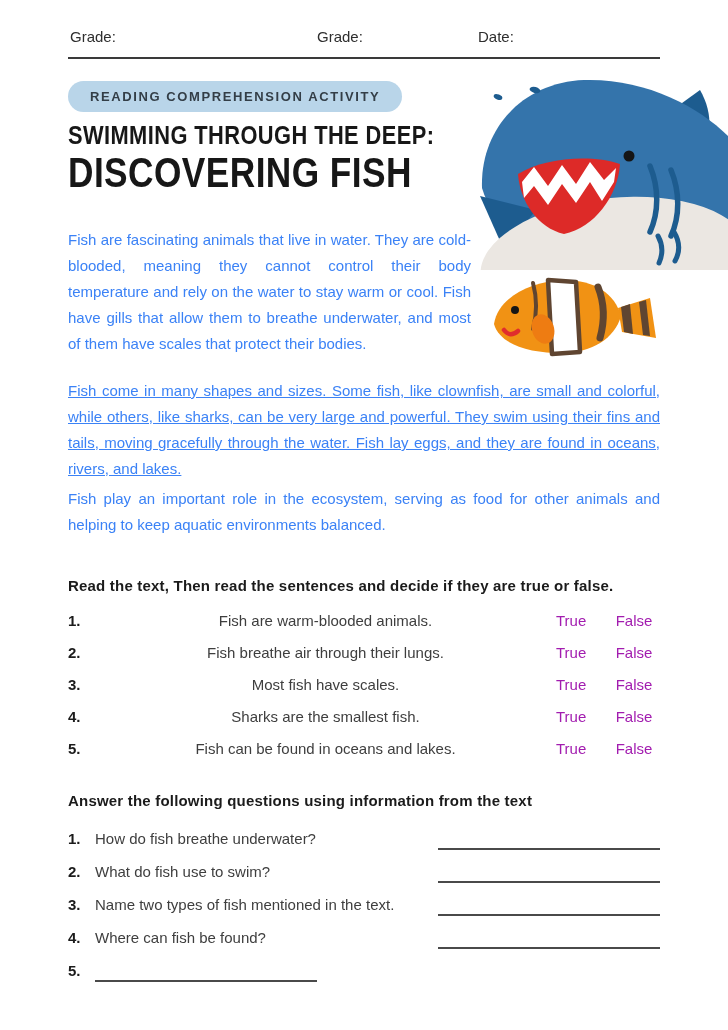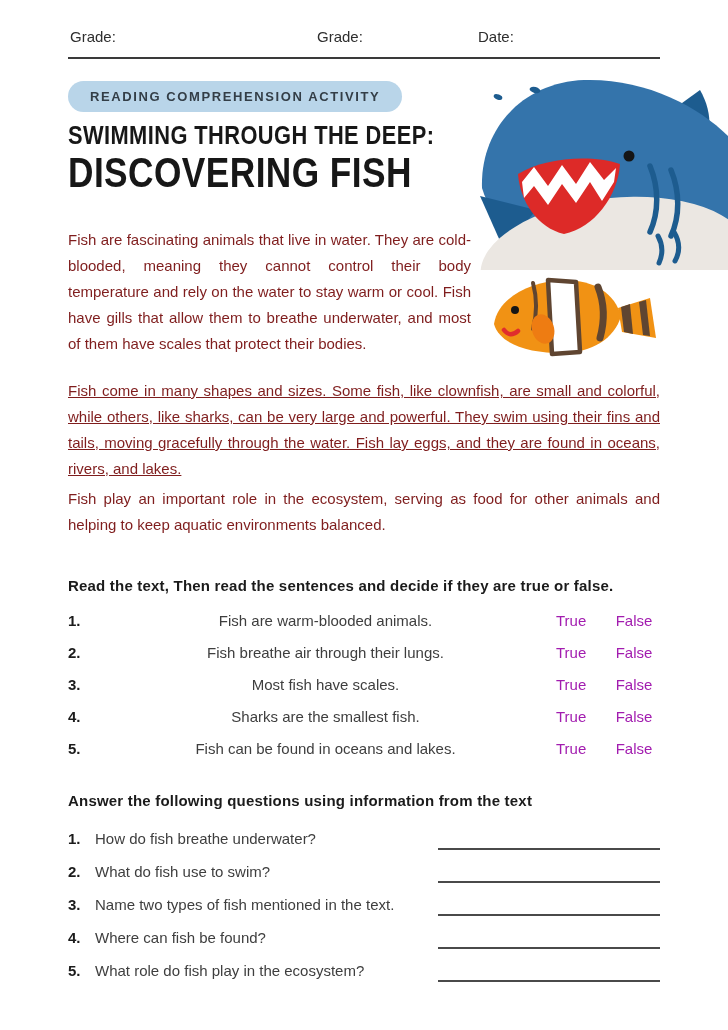--- a/index.html
+++ b/index.html
@@ -26,21 +26,21 @@
     transform:scaleX(0.84); transform-origin:left top; white-space:nowrap; letter-spacing:0.5px;
   }
   .title2 {
     position:absolute; left:68px; top:149px; font-size:42px; font-weight:bold; color:#171717;
     transform:scaleX(0.84); transform-origin:left top; white-space:nowrap; letter-spacing:0.5px;
   }
   
   .shark-wrap { position:absolute; right:0; top:70px; width:256px; height:200px; }
   .clown-wrap { position:absolute; left:488px; top:272px; width:170px; height:95px; }
   
-  .para { position:absolute; text-align:justify; font-size:15px; line-height:26px; color:#7f1d1d; }
+  .para { position:absolute; text-align:justify; font-size:15px; line-height:26px; color:#3b82f6; }
   .para1 { left:68px; top:227px; width:403px; }
   .para2 { left:68px; top:378px; width:592px;text-decoration:underline; }
   .para3 { left:68px; top:486px; width:592px; }
   
   .sec-heading { position:absolute; left:68px; font-weight:bold; font-size:15px; color:#1b1b1b; letter-spacing:0.2px; }
   .tf-heading { top:577px; }
   .q-heading  { top:792px; }
   
   .tf-list { position:absolute; left:68px; top:612px; width:592px; }
   .tf-row { display:flex; align-items:flex-start; height:20px; font-size:15px; }
@@ -179,18 +179,17 @@
       <span class="q-text">Name two types of fish mentioned in the text.</span>
       <span class="answer-line"></span>
     </div>
     <div class="q-row">
       <span class="num">4.</span>
       <span class="q-text">Where can fish be found?</span>
       <span class="answer-line"></span>
     </div>
     <div class="q-row">
       <span class="num">5.</span>
-      <span class="q-text">What role do fish play in the ecosystem?</span>
       <span class="answer-line"></span>
     </div>
   </div>
 
 </div>
 
 </body></html>

